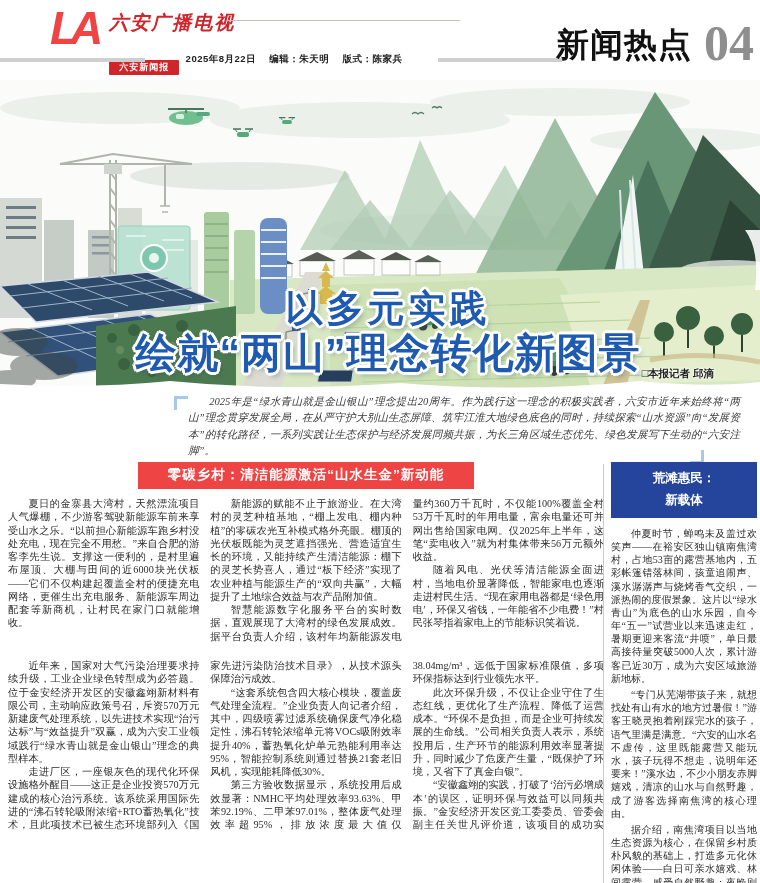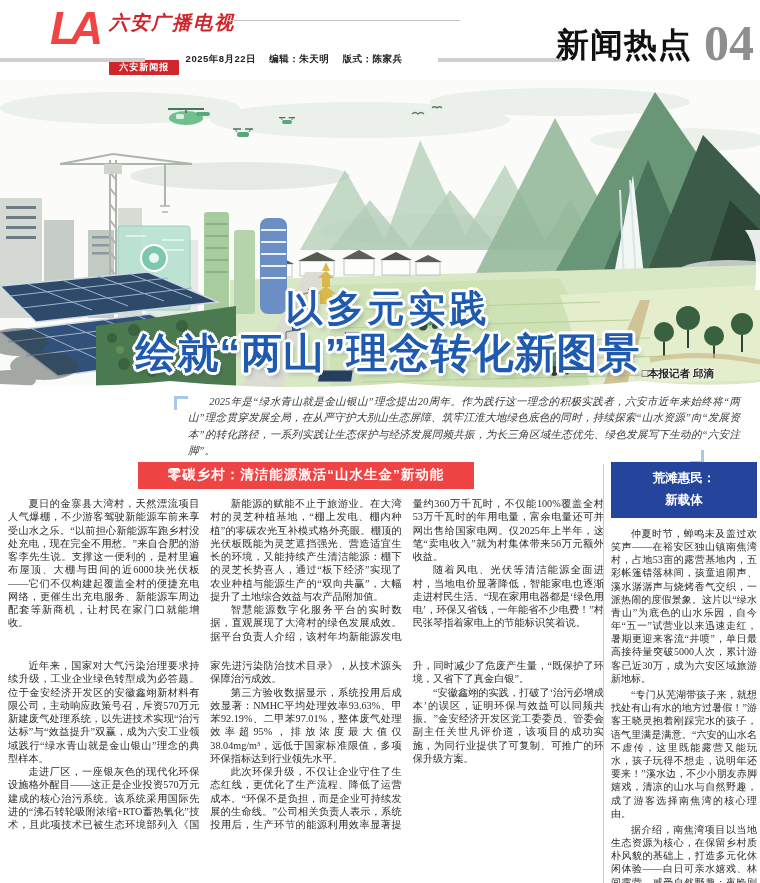--- a/index.html
+++ b/index.html
@@ -389,20 +389,21 @@
           <p>夏日的金寨县大湾村，天然漂流项目人气爆棚，不少游客驾驶新能源车前来享受山水之乐。“以前担心新能源车跑乡村没处充电，现在完全不用愁。”来自合肥的游客李先生说。支撑这一便利的，是村里遍布屋顶、大棚与田间的近6000块光伏板——它们不仅构建起覆盖全村的便捷充电网络，更催生出充电服务、新能源车周边配套等新商机，让村民在家门口就能增收。</p>
           <p>新能源的赋能不止于旅游业。在大湾村的灵芝种植基地，“棚上发电、棚内种植”的零碳农光互补模式格外亮眼。棚顶的光伏板既能为灵芝遮挡强光、营造适宜生长的环境，又能持续产生清洁能源：棚下的灵芝长势喜人，通过“板下经济”实现了农业种植与能源生产的“双向共赢”，大幅提升了土地综合效益与农产品附加值。</p>
           <p>智慧能源数字化服务平台的实时数据，直观展现了大湾村的绿色发展成效。据平台负责人介绍，该村年均新能源发电量约360万千瓦时，不仅能100%覆盖全村53万千瓦时的年用电量，富余电量还可并网出售给国家电网。仅2025年上半年，这笔“卖电收入”就为村集体带来56万元额外收益。</p>
           <p>随着风电、光伏等清洁能源全面进村，当地电价显著降低，智能家电也逐渐走进村民生活。“现在家用电器都是‘绿色用电’，环保又省钱，一年能省不少电费！”村民张琴指着家电上的节能标识笑着说。</p>
         </div>
     </section>
     <section class="article">
       <div class="cols cols-2">
           <p>近年来，国家对大气污染治理要求持续升级，工业企业绿色转型成为必答题。位于金安经济开发区的安徽鑫翊新材料有限公司，主动响应政策号召，斥资570万元新建废气处理系统，以先进技术实现“治污达标”与“效益提升”双赢，成为六安工业领域践行“绿水青山就是金山银山”理念的典型样本。</p>
           <p>走进厂区，一座银灰色的现代化环保设施格外醒目——这正是企业投资570万元建成的核心治污系统。该系统采用国际先进的“沸石转轮吸附浓缩+RTO蓄热氧化”技术，且此项技术已被生态环境部列入《国家先进污染防治技术目录》，从技术源头保障治污成效。</p>
+          <p>“这套系统包含四大核心模块，覆盖废气处理全流程。”企业负责人向记者介绍，其中，四级喷雾过滤系统确保废气净化稳定性，沸石转轮浓缩单元将VOCs吸附效率提升40%，蓄热氧化炉单元热能利用率达95%，智能控制系统则通过替换21套老旧风机，实现能耗降低30%。</p>
           <p>第三方验收数据显示，系统投用后成效显著：NMHC平均处理效率93.63%、甲苯92.19%、二甲苯97.01%，整体废气处理效率超95%，排放浓度最大值仅38.04mg/m³，远低于国家标准限值，多项环保指标达到行业领先水平。</p>
           <p>此次环保升级，不仅让企业守住了生态红线，更优化了生产流程、降低了运营成本。“环保不是负担，而是企业可持续发展的生命线。”公司相关负责人表示，系统投用后，生产环节的能源利用效率显著提升，同时减少了危废产生量，“既保护了环境，又省下了真金白银”。</p>
           <p>“安徽鑫翊的实践，打破了‘治污必增成本’的误区，证明环保与效益可以同频共振。”金安经济开发区党工委委员、管委会副主任关世凡评价道，该项目的成功实施，为同行业提供了可复制、可推广的环保升级方案。</p>
         </div>
     </section>
   </main>
 
   <div class="v-divider"></div>
 
   <aside class="sidebar">

